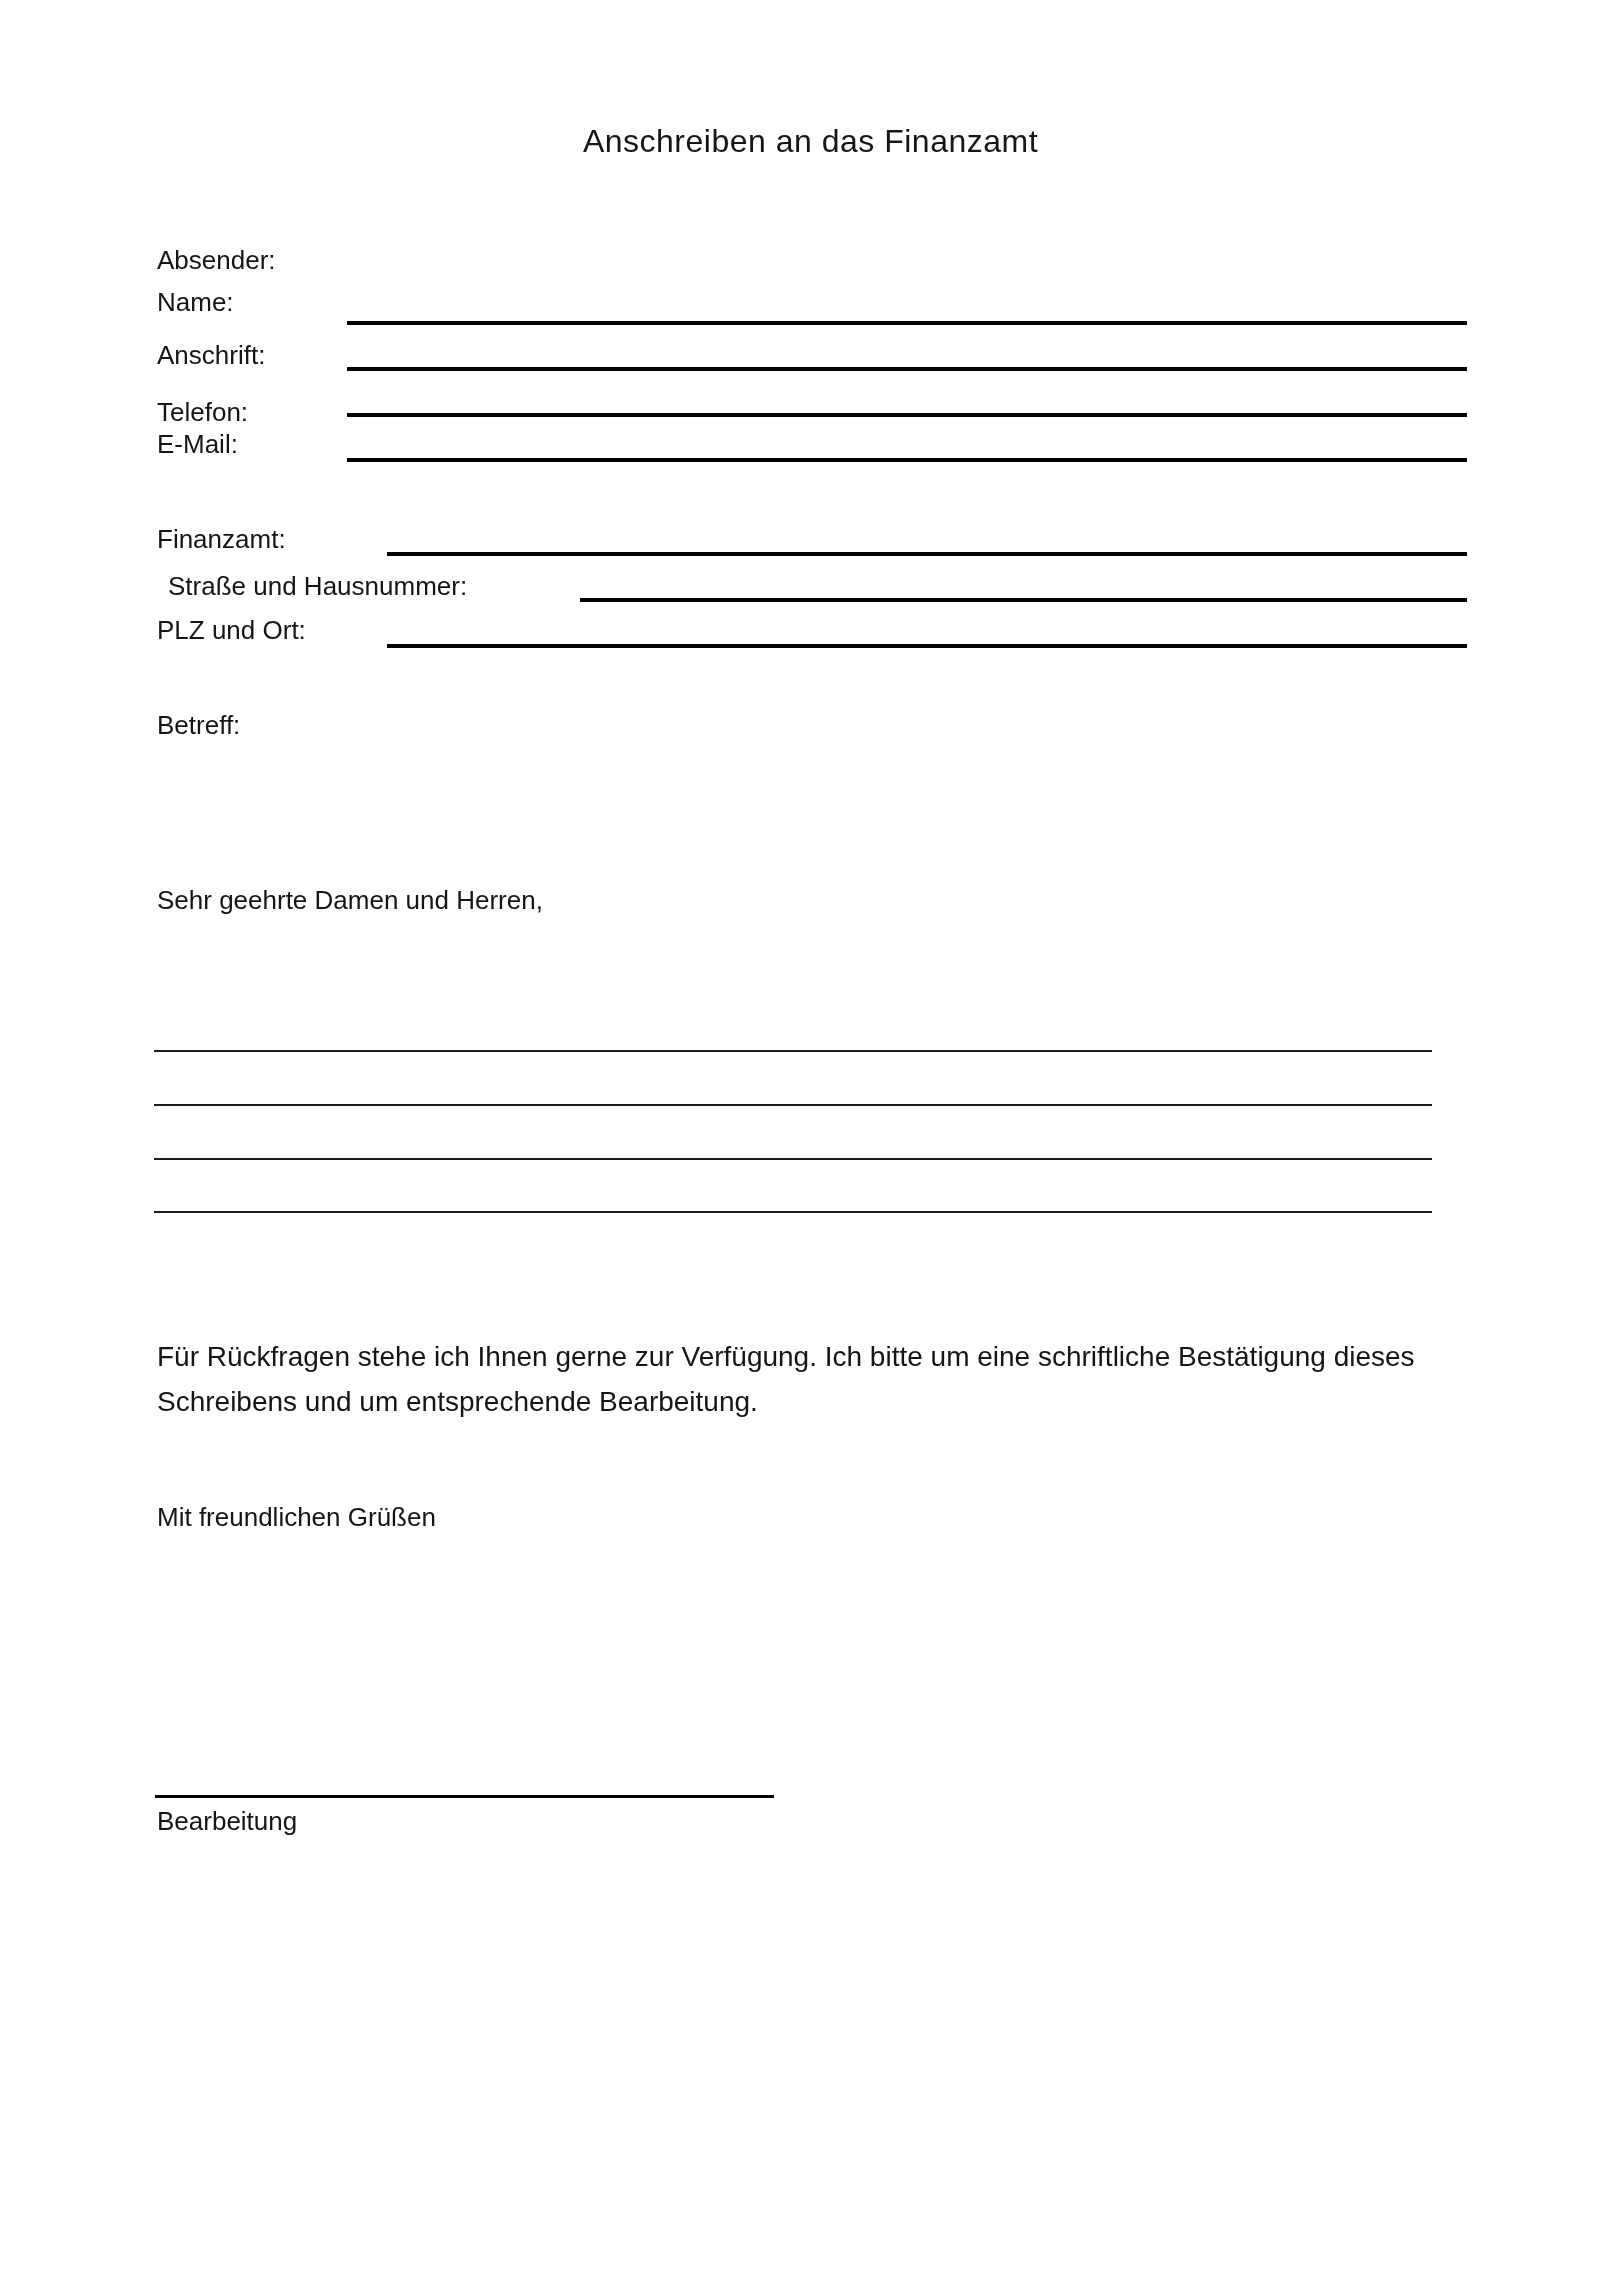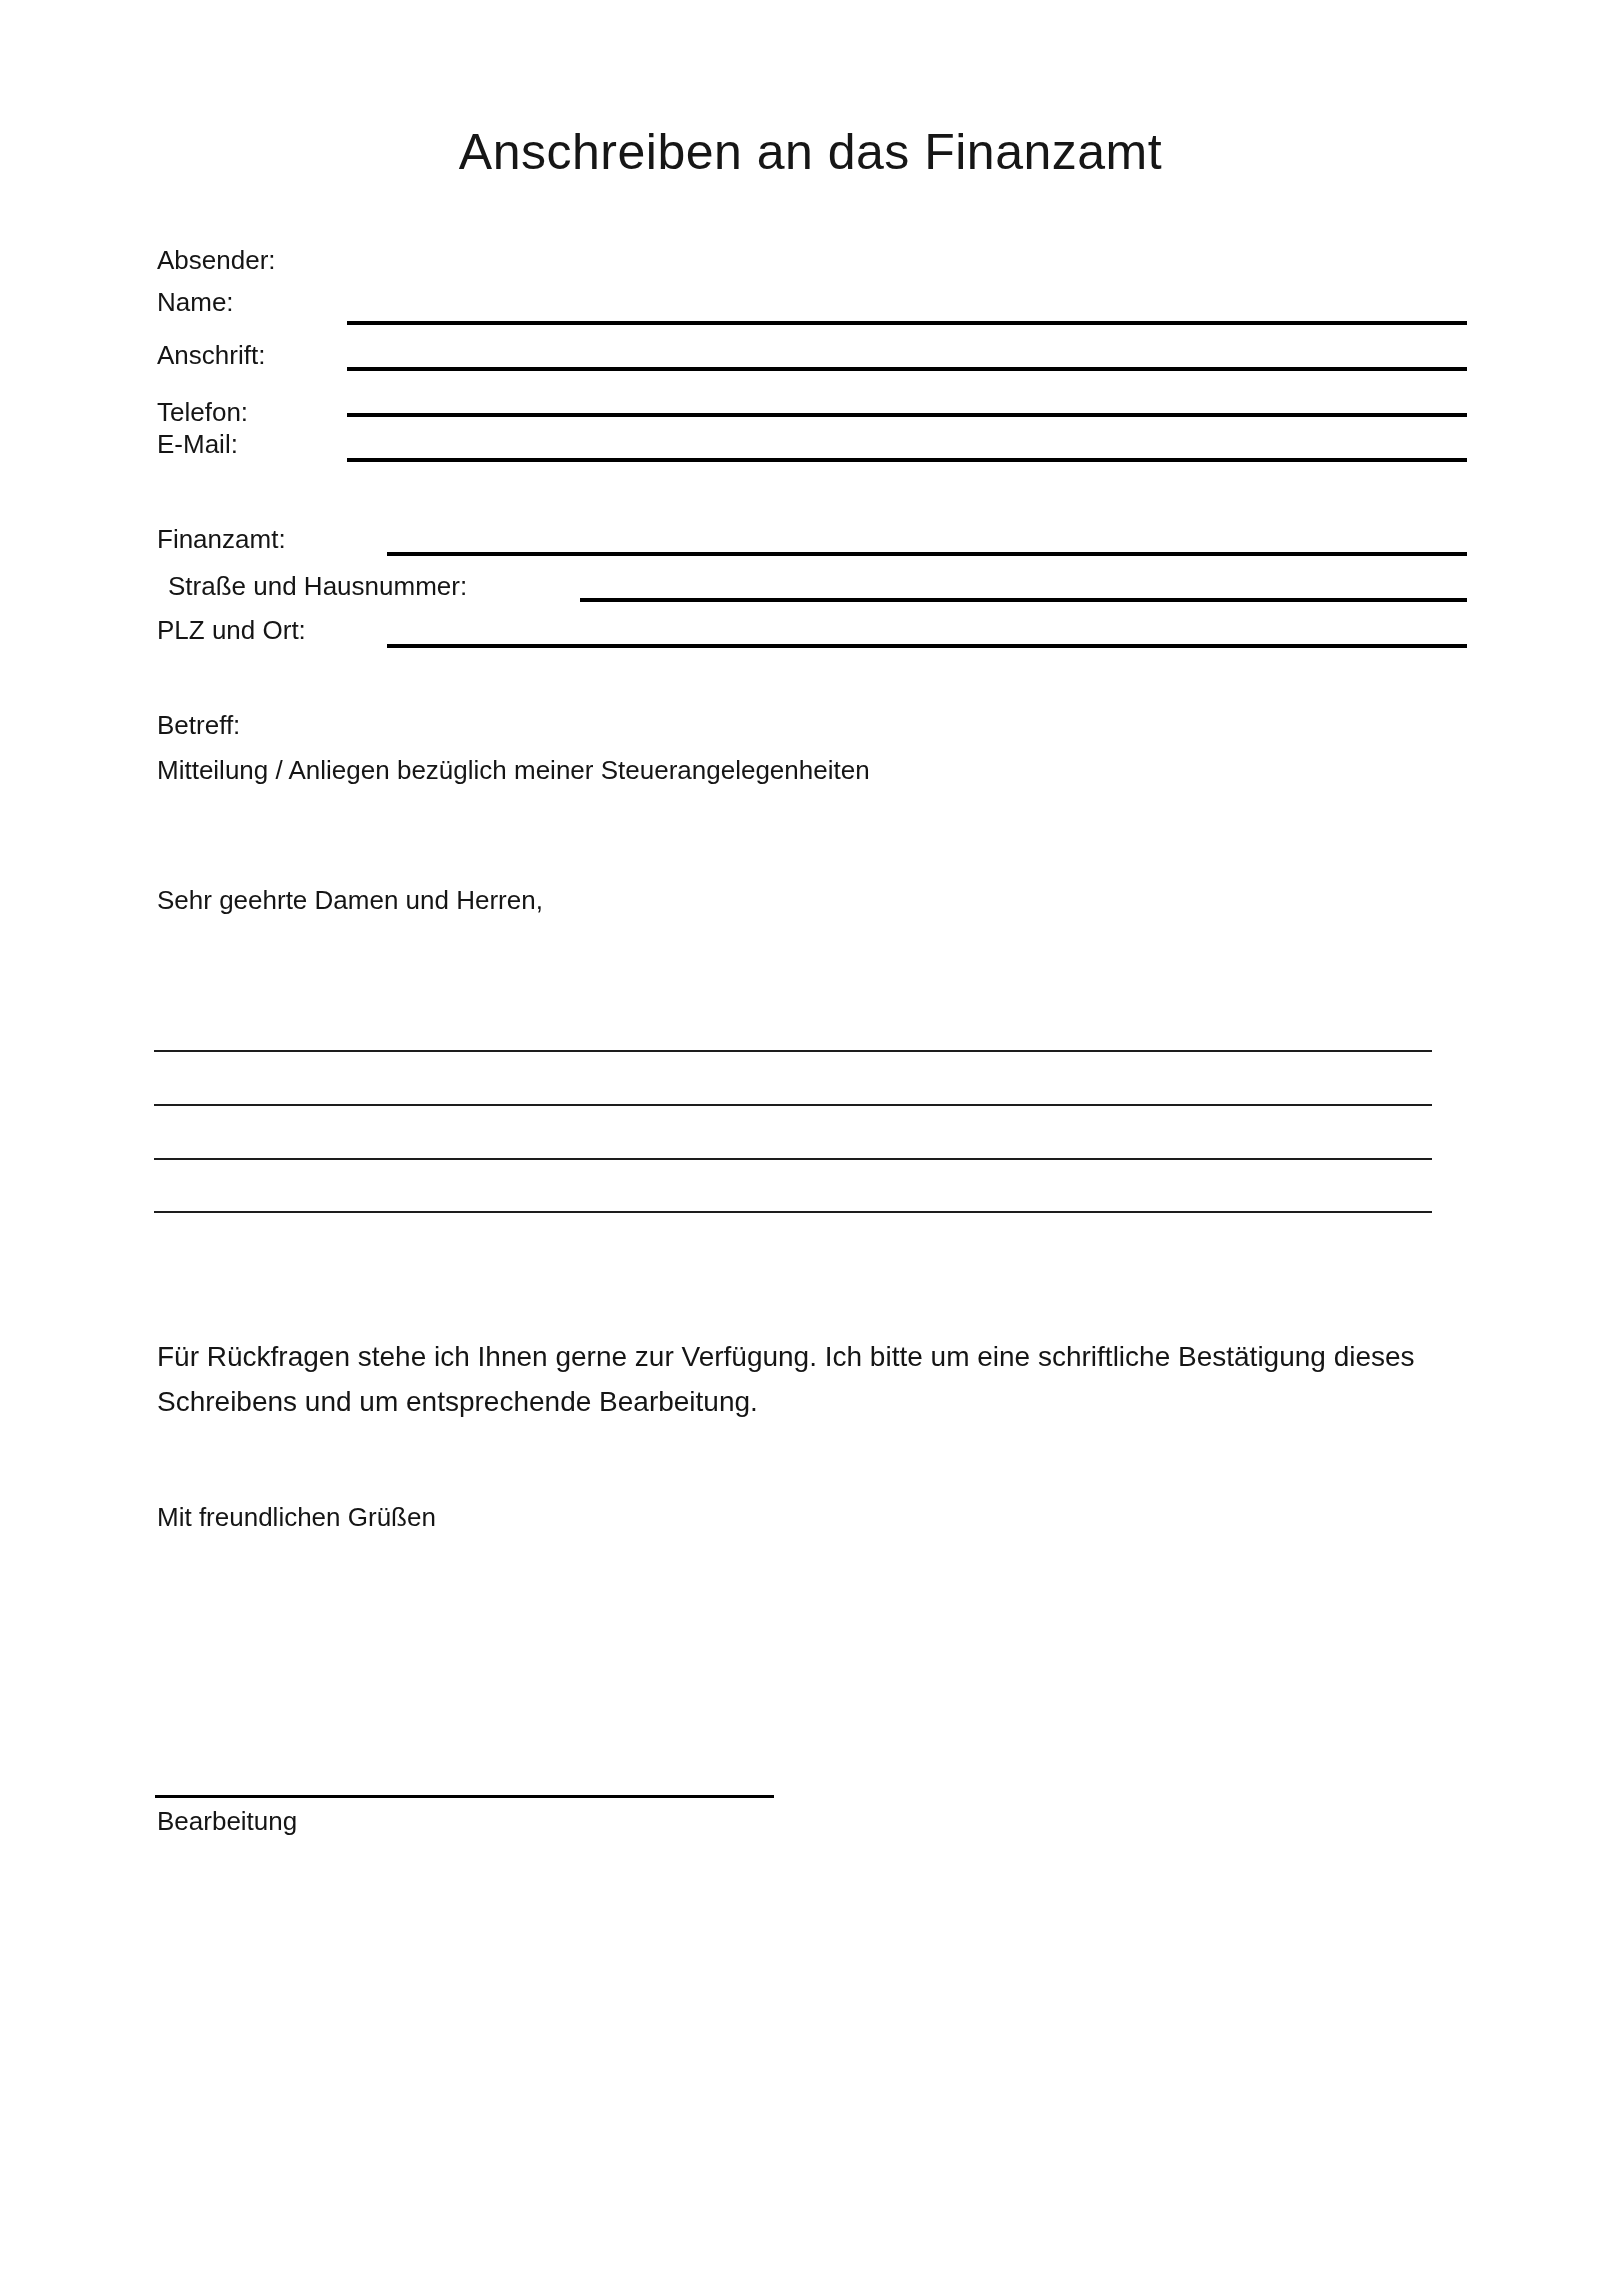--- a/index.html
+++ b/index.html
@@ -16,21 +16,21 @@
     font-family: "Liberation Sans", "DejaVu Sans", sans-serif;
     color: #111111;
     overflow: hidden;
   }
   .title {
     position: absolute;
     top: 123px;
     left: 0;
     width: 100%;
     text-align: center;
-    font-size: 50px;
+    font-size: 32px;
     font-weight: 400;
     letter-spacing: 0.5px;
     color: #161616;
   }
   .lbl {
     position: absolute;
     left: 157px;
     font-size: 26px;
     line-height: 27.4px;
     white-space: nowrap;
@@ -124,21 +124,20 @@
   <div class="lbl lbl-finanzamt">Finanzamt:</div>
   <div class="rule rule-finanzamt"></div>
 
   <div class="lbl lbl-strasse">Straße und Hausnummer:</div>
   <div class="rule rule-strasse"></div>
 
   <div class="lbl lbl-plz">PLZ und Ort:</div>
   <div class="rule rule-plz"></div>
 
   <div class="lbl lbl-betreff">Betreff:</div>
-  <div class="lbl lbl-betrefftxt">Mitteilung / Anliegen bezüglich meiner Steuerangelegenheiten</div>
 
   <div class="lbl lbl-salutation">Sehr geehrte Damen und Herren,</div>
 
   <div class="blank blank-1"></div>
   <div class="blank blank-2"></div>
   <div class="blank blank-3"></div>
   <div class="blank blank-4"></div>
 
   <div class="closing">Für Rückfragen stehe ich Ihnen gerne zur Verfügung. Ich bitte um eine schriftliche Bestätigung dieses Schreibens und um entsprechende Bearbeitung.</div>
 

